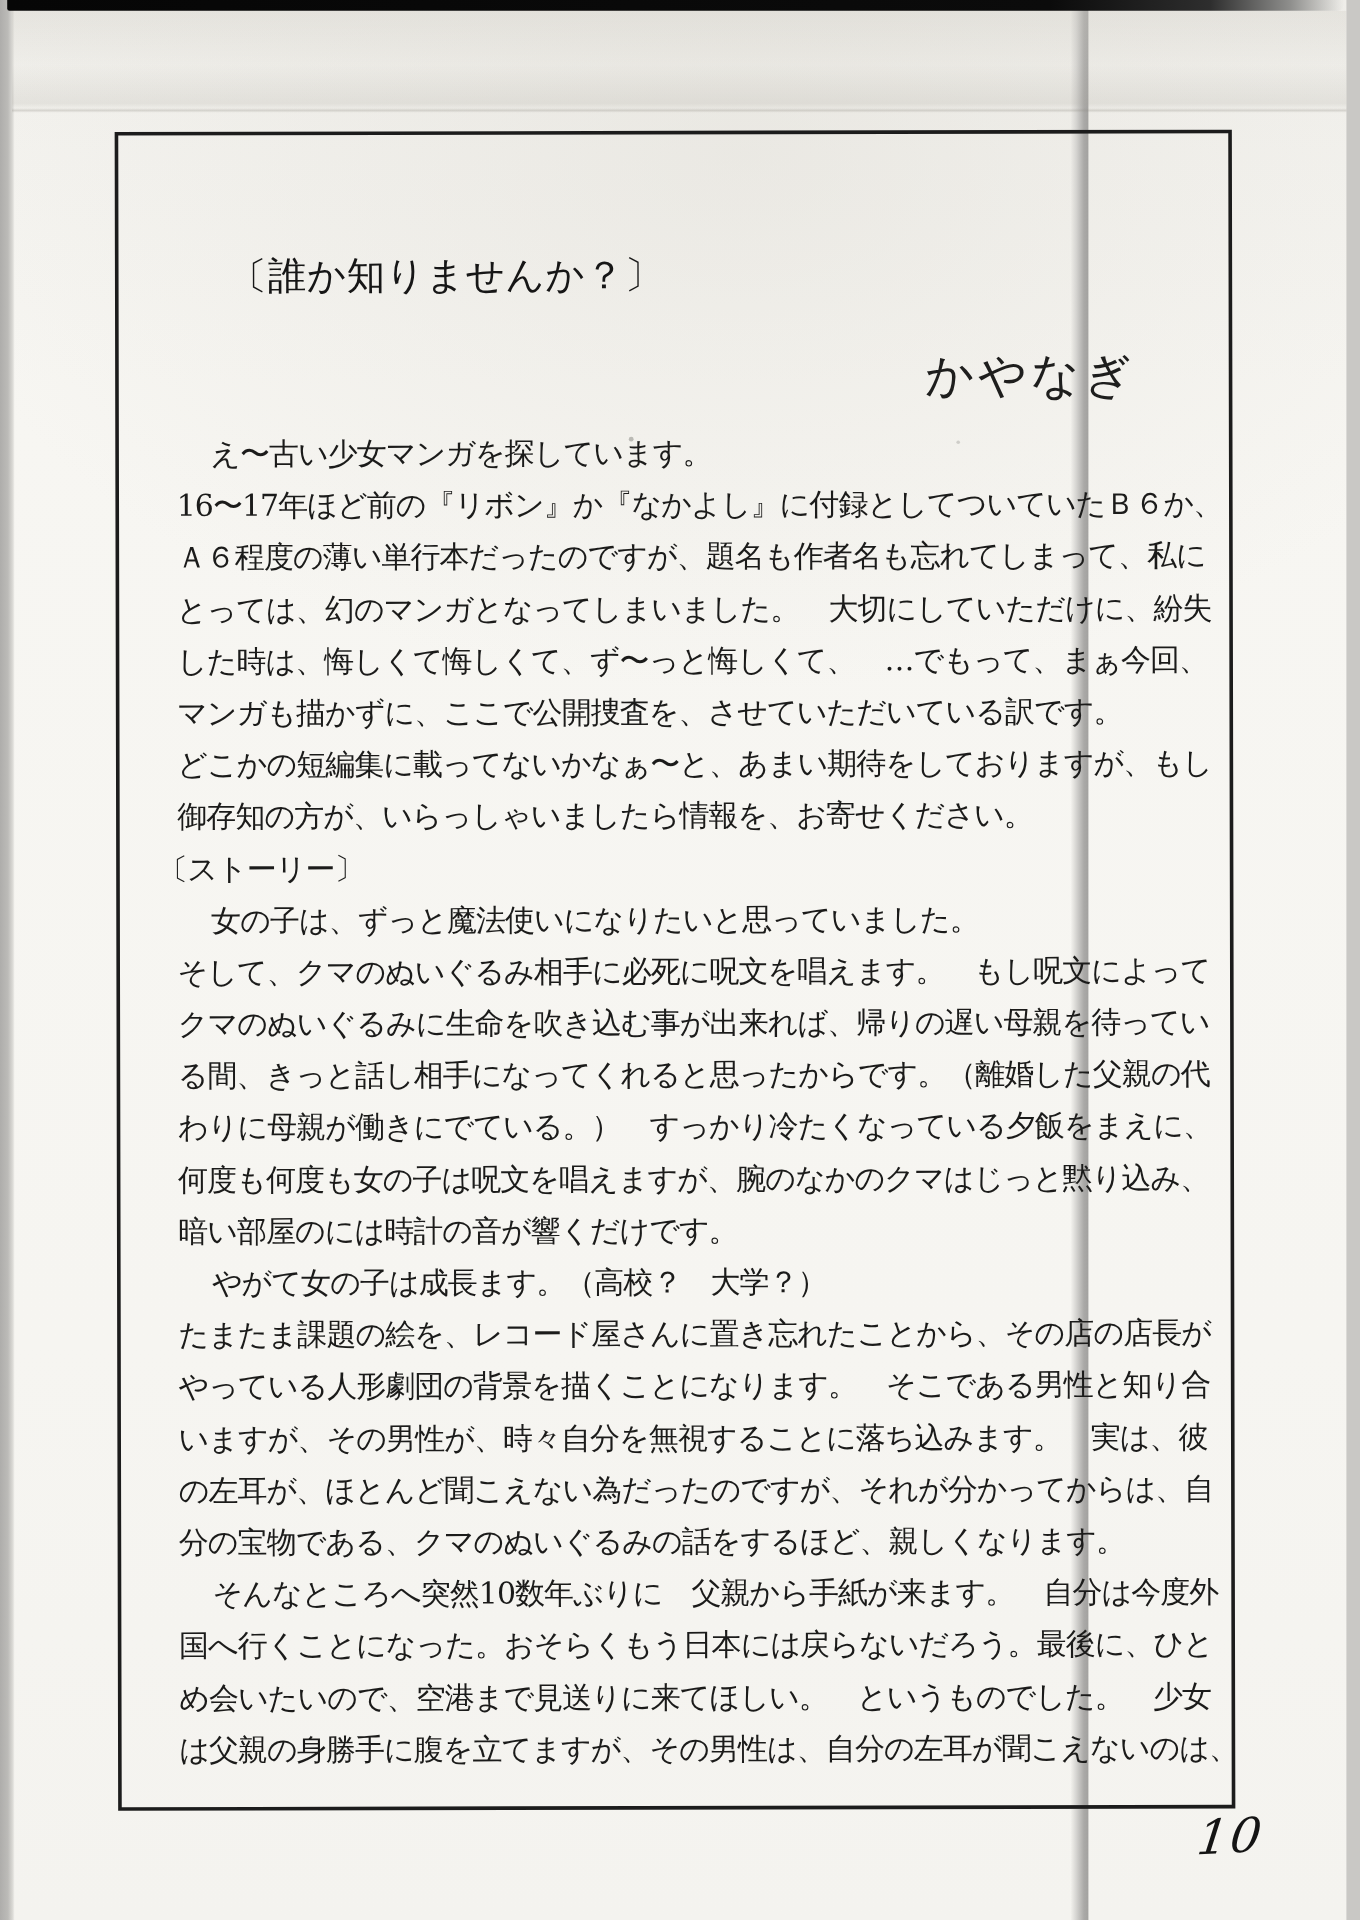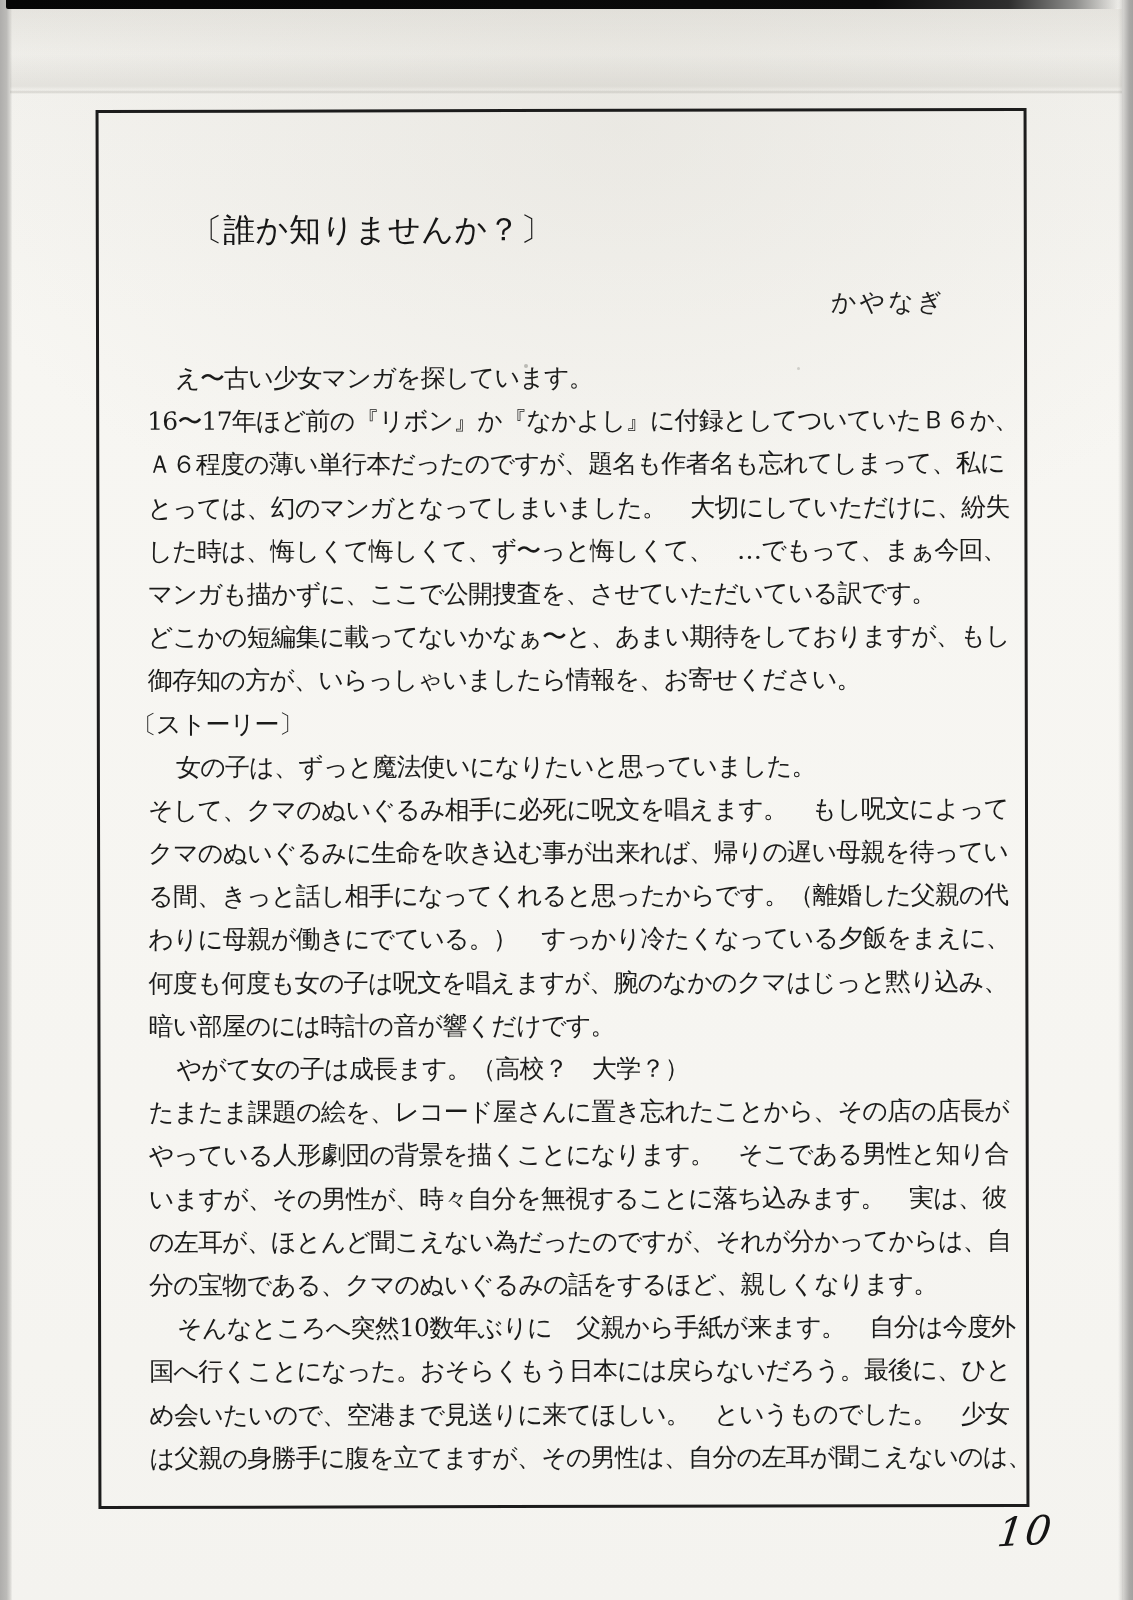--- a/index.html
+++ b/index.html
@@ -1,21 +1,21 @@
 <!DOCTYPE html>
 <html><head>
 <meta charset="utf-8">
 <style>
   html,body{margin:0;padding:0;}
   body{
     width:1133px;height:1600px;overflow:hidden;position:relative;
     background:#c9c8c5;
     font-family:"DejaVu Serif","Liberation Serif",serif;
   }
-  .scan{position:absolute;left:0;top:0;width:1133px;height:1600px;}
+  .scan{position:absolute;left:0;top:0;width:907px;height:1600px;}
   .paper{
     position:absolute;left:10px;top:0;width:1112px;height:1600px;
     background:
       radial-gradient(ellipse 90% 40% at 55% 8%, rgba(216,213,205,0.35), rgba(216,213,205,0) 70%),
       linear-gradient(180deg,#f1f0ec 0%,#f4f3ef 8%,#f7f6f2 20%,#f6f5f1 70%,#f4f3ef 100%);
   }
   .edge-left{
     position:absolute;left:0;top:0;width:12px;height:1600px;
     background:linear-gradient(90deg,#aeadab 0%,#bcbbb8 55%,#d8d7d3 85%,#efeeea 100%);
   }
@@ -40,22 +40,22 @@
     position:absolute;left:97px;top:109px;width:931px;height:1399px;
     box-sizing:border-box;border:3px solid #1c1c1c;
     transform:rotate(-0.12deg);transform-origin:50% 50%;
     color:#1b1b1a;
   }
   .title{
     position:absolute;left:92px;top:96px;
     font-size:32px;letter-spacing:0.5px;white-space:nowrap;color:#161616;
   }
   .author{
-    position:absolute;left:732px;top:174px;
-    font-size:25px;letter-spacing:3px;white-space:nowrap;color:#1e1e1d;
+    position:absolute;left:672px;top:174px;
+    font-size:40px;letter-spacing:3px;white-space:nowrap;color:#1e1e1d;
   }
   .textblock{position:absolute;left:32px;top:244px;width:884px;}
   .ln{
     height:43.2px;line-height:43.2px;white-space:nowrap;
     font-size:25px;letter-spacing:-0.8px;padding-left:16px;color:#1b1b1a;
   }
   .ln.in{padding-left:44px;}
   .ln.sec{padding-left:0;}
   .pagenum{
     position:absolute;left:998px;top:1508px;

